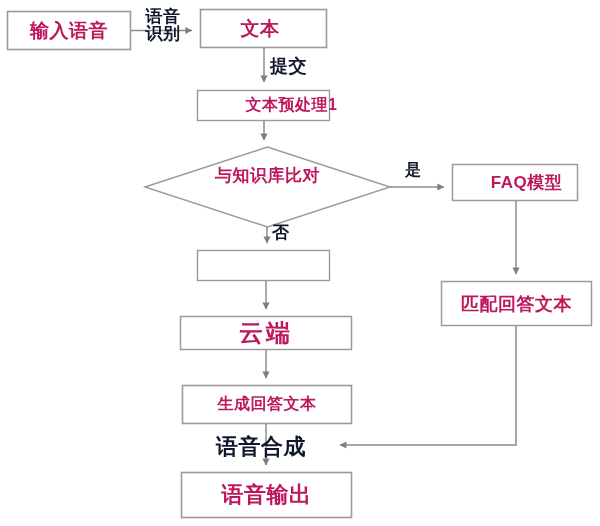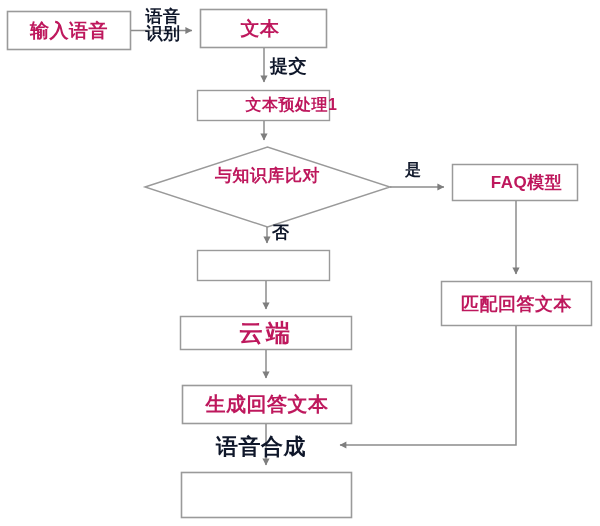--- a/index.html
+++ b/index.html
@@ -124,22 +124,23 @@
 
   <div class="node-label" style="left:145px; top:155px; width:245px; height:40px; font-size:17px;">与知识库比对</div>
 
   <div class="node-label" style="left:452px; top:164px; width:149px; height:37px; font-size:17px;">FAQ模型</div>
 
 
   <div class="node-label" style="left:441px; top:281px; width:151px; height:45px; font-size:18px;border-radius:20px;">匹配回答文本</div>
 
   <div class="node-label" style="left:180px; top:316px; width:172px; height:34px; font-size:24px; letter-spacing:3px;">云端</div>
 
-  <div class="node-label" style="left:182px; top:385px; width:170px; height:39px; font-size:20px;">生成回答文本</div>
+  <div class="node-label" style="left:182px; top:385px; width:170px; height:39px; font-size:16px;">生成回答文本</div>
 
+  <div class="node-label" style="left:181px; top:472px; width:171px; height:46px; font-size:22px;">语音输出</div>
 
   <div class="edge-label" style="left:137px; top:8px; width:52px; font-size:17px;">
     <div style="font-weight:700;">语音</div>
     <div style="font-weight:700;">识别</div>
   </div>
 
   <div class="edge-label" style="left:270px; top:57px; font-size:18px;text-align:center;">提交</div>
 
   <div class="edge-label" style="left:405px; top:162px; font-size:16px;">是</div>
 

